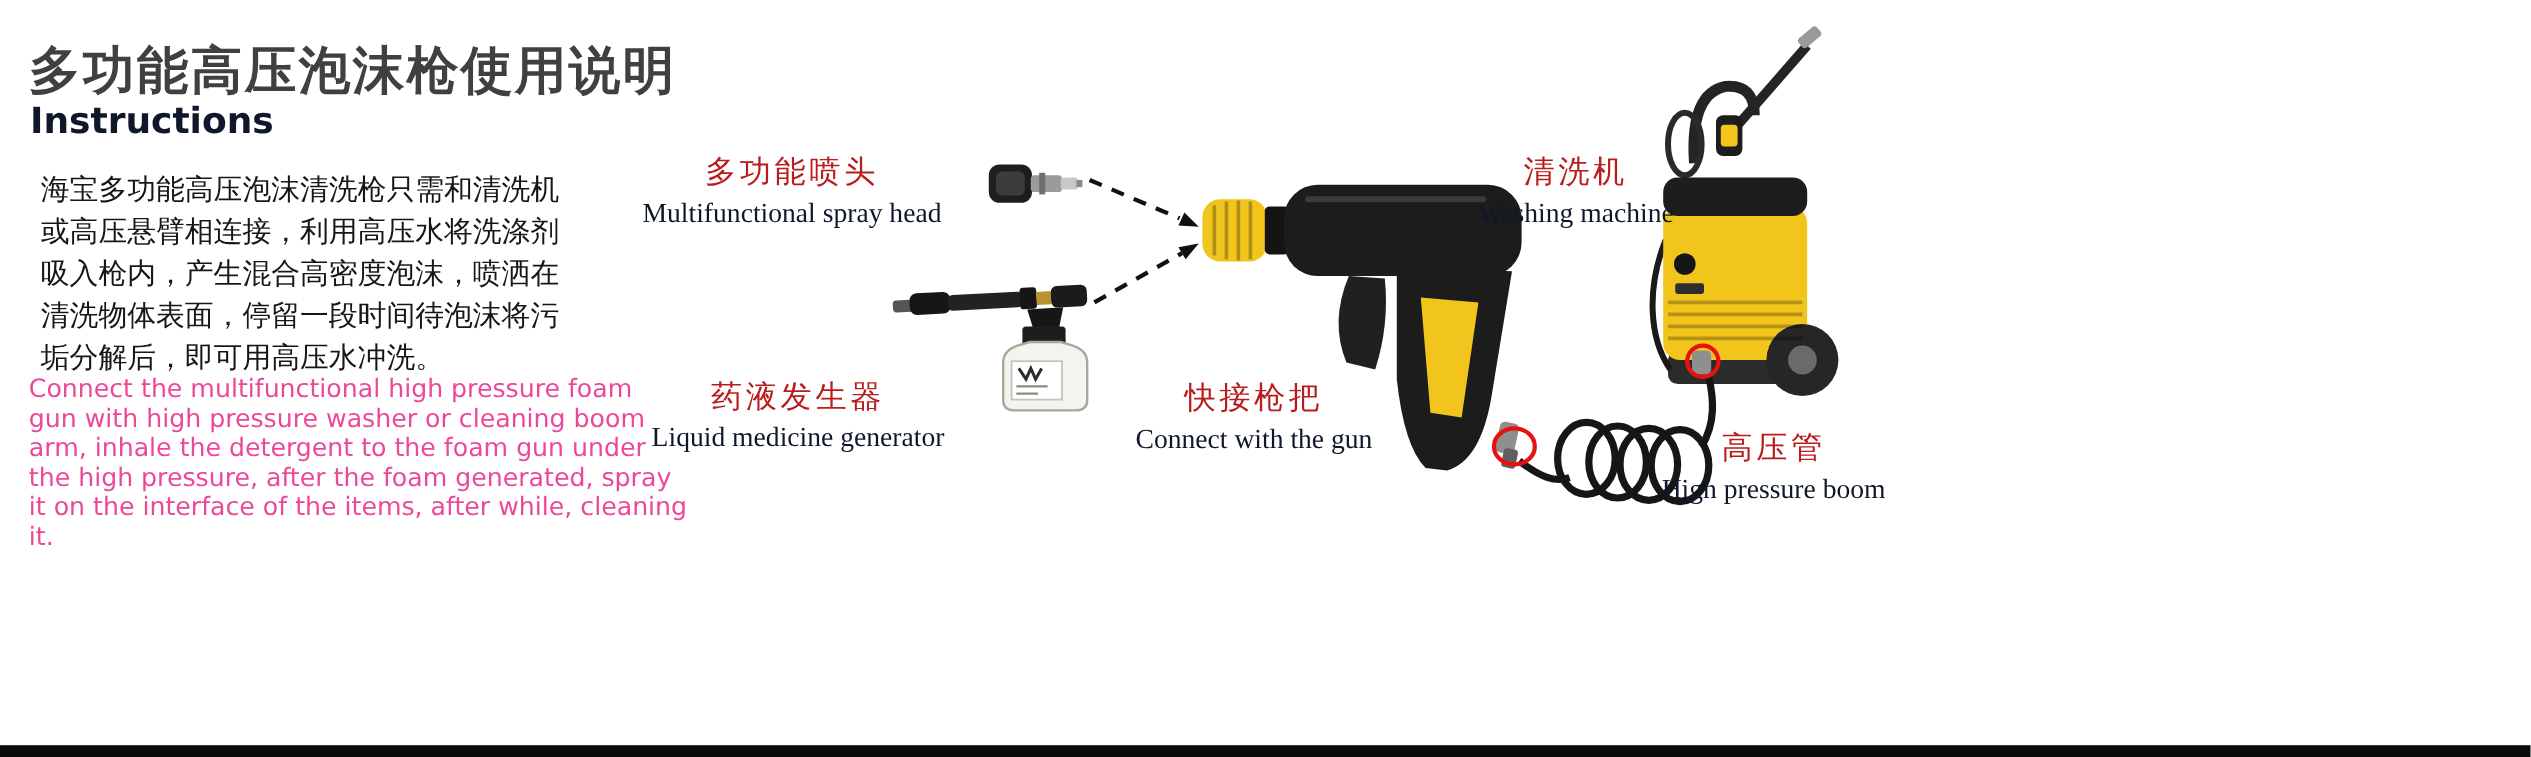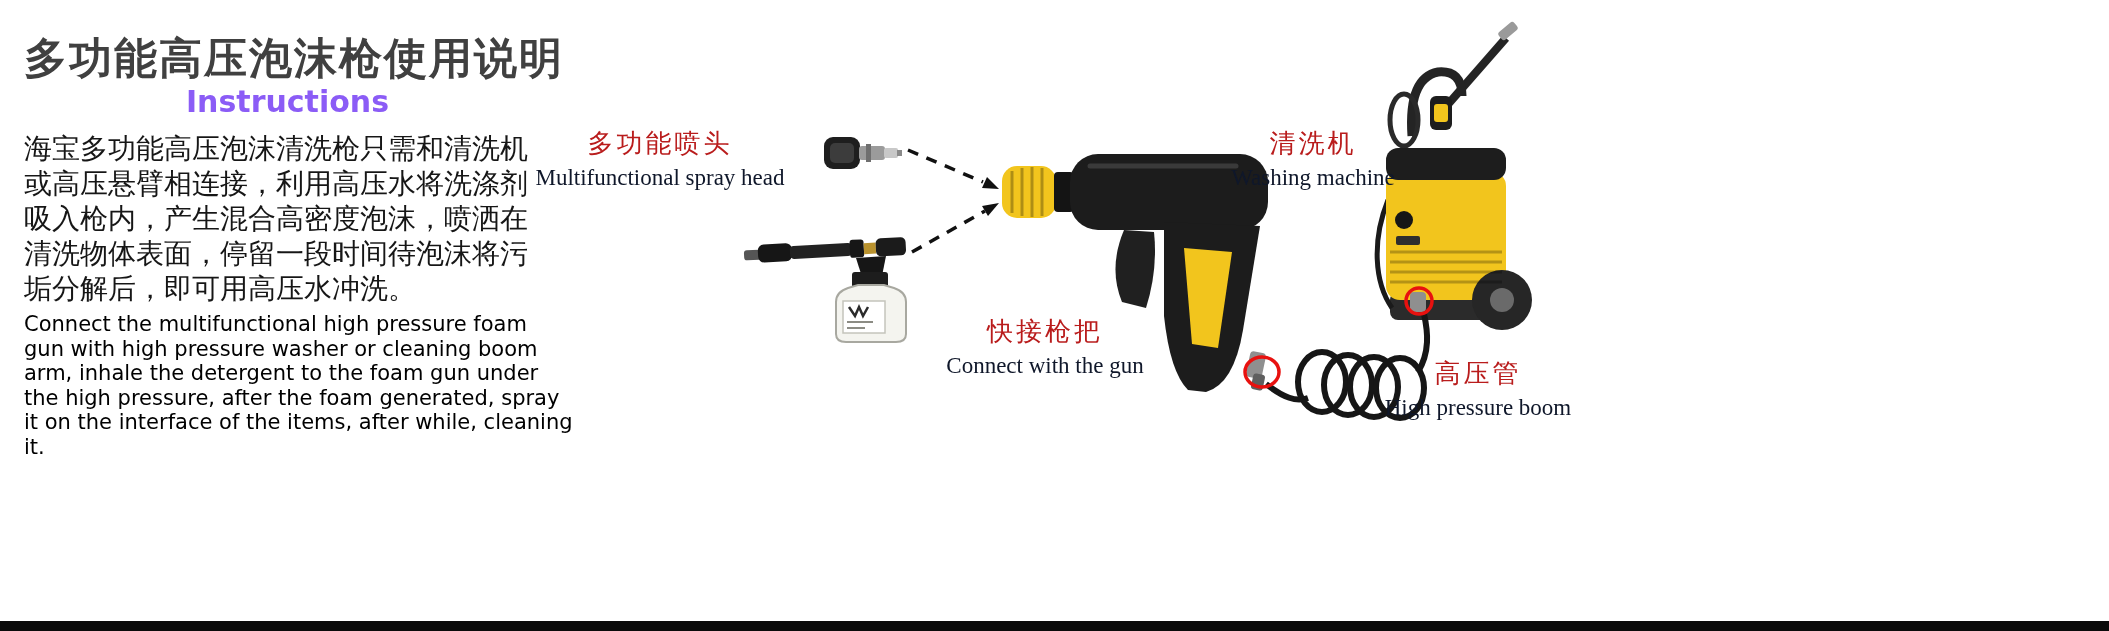--- a/index.html
+++ b/index.html
@@ -28,43 +28,43 @@
     font-size: 43px;
     font-weight: 900;
     letter-spacing: 2px;
     color: #404040;
     white-space: nowrap;
   }
   .title-en {
     position: absolute;
     left: 25px; top: 84px;
     width: 525px;
-    text-align: center;
+    text-align: left;
     font-size: 30px;
     font-weight: 700;
-    color: #8b5cf6;
+    color: #0f172a;
   }
   .para-cn {
     position: absolute;
     left: 24px; top: 131px;
-    margin: 0;
+    margin: 10px;
     width: 560px;
-    font-size: 28px;
+    font-size: 24px;
     line-height: 35px;
     white-space: pre-line;
     color: #161616;
   }
   .para-en {
     position: absolute;
     left: 24px; top: 312px;
     margin: 0;
     font-size: 21px;
     line-height: 24.5px;
     white-space: pre;
-    color: #000000;
+    color: #ec4899;
     font-weight: 500;
   }
   .part-label {
     position: absolute;
     text-align: center;
   }
   .part-label .cn {
     font-size: 26px;
     color: #b91c1c;
     letter-spacing: 3px;
@@ -184,20 +184,24 @@
 arm, inhale the detergent to the foam gun under
 the high pressure, after the foam generated, spray
 it on the interface of the items, after while, cleaning
 it.</p>
 
   <div class="part-label" style="left:520px; top:126px; width:280px;">
     <div class="cn">多功能喷头</div>
     <div class="en">Multifunctional spray head</div>
   </div>
 
+  <div class="part-label" style="left:515px; top:313px; width:300px;">
+    <div class="cn">药液发生器</div>
+    <div class="en">Liquid medicine generator</div>
+  </div>
 
   <div class="part-label" style="left:1198px; top:126px; width:230px;">
     <div class="cn">清洗机</div>
     <div class="en">Washing machine</div>
   </div>
 
   <div class="part-label" style="left:915px; top:314px; width:260px;">
     <div class="cn">快接枪把</div>
     <div class="en">Connect with the gun</div>
   </div>

